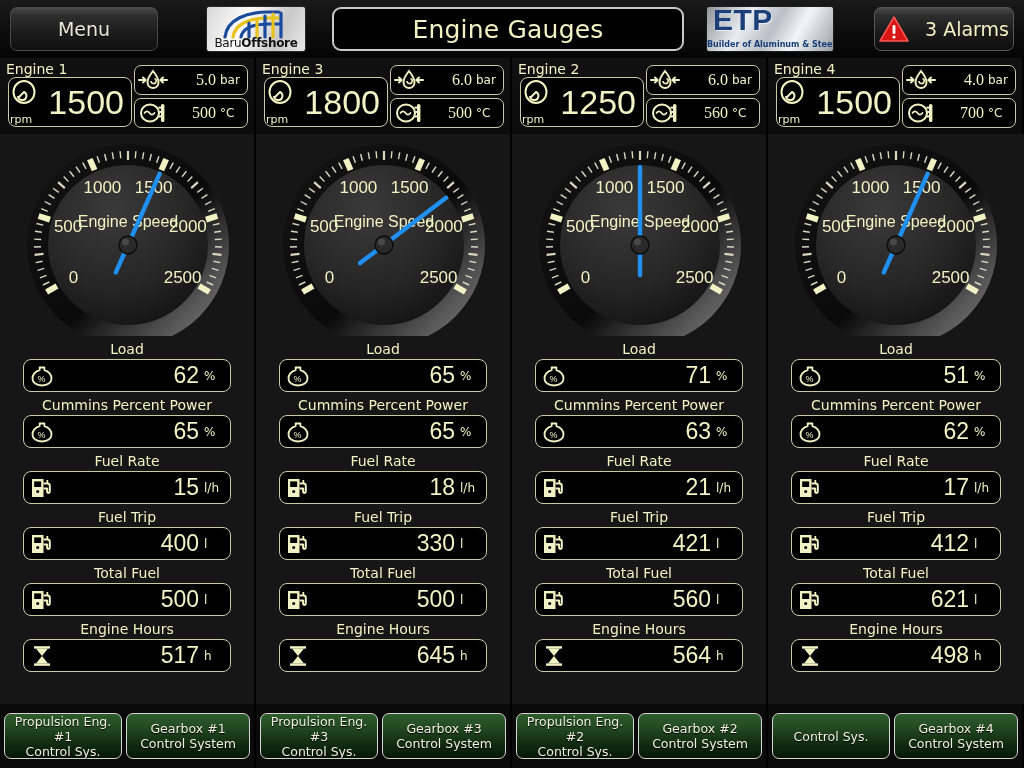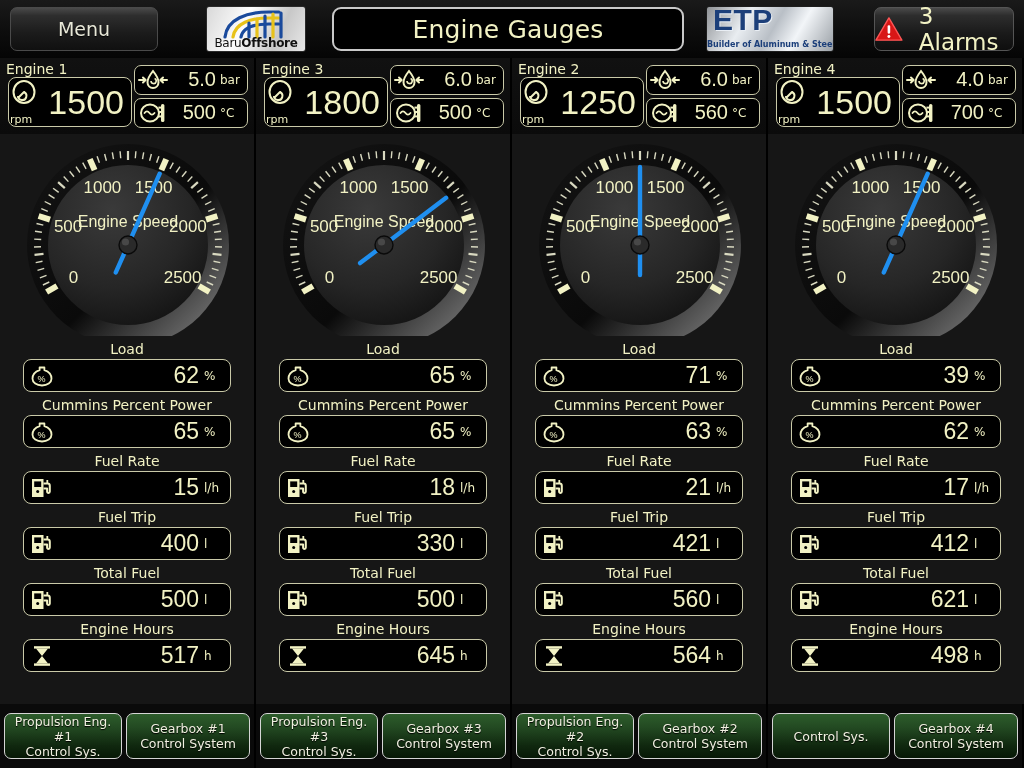--- a/index.html
+++ b/index.html
@@ -53,21 +53,21 @@
   }
   .logo-etp .sub {
     position: absolute; left: 0; bottom: 2px; width: 100%; text-align: center;
     font-size: 8px; font-weight: 700; color: #1c3f7a; white-space: nowrap;
   }
   .alarm-btn {
     position: absolute; right: 10px; top: 7px; width: 140px; height: 44px;
     border: 1px solid #555; border-radius: 7px;
     background: linear-gradient(180deg,#4a4a4a 0%, #2d2d2d 18%, #1a1a1a 60%, #0e0e0e 100%);
     display: flex; align-items: center; justify-content: center; gap: 16px;
-    color: #f2f2c4; font-size: 23px;
+    color: #f2f2c4; font-size: 19px;
   }
   .warn-tri { width: 30px; height: 27px; display: block; }
 
   
   .headstrip { position: absolute; left: 0; top: 58px; width: 1024px; height: 76px; display: flex; }
   .headcell {
     width: 256px; height: 76px; position: relative;
     background: linear-gradient(180deg,#111 0%, #0b0b0b 100%);
     border-right: 2px solid #000;
     display: flex; align-items: center; padding: 0 6px; gap: 4px;
@@ -86,21 +86,21 @@
   .rpm-ico .txt { position: absolute; bottom: -1px; left: 1px; font-size: 11px; color: #f2f2c4; }
   .rpm-val {
     flex: 1; text-align: right; padding-right: 7px; color: #f2f2c4;
     font-size: 34px; line-height: 34px; font-family: "Liberation Sans", sans-serif;
   }
   .pt-group { width: 118px; height: 70px; display: flex; flex-direction: column; gap: 3px; justify-content: center; }
   .pt-box {
     height: 30px; border: 1px solid #c9c9a8; border-radius: 7px; background: #000;
     display: flex; align-items: center; padding: 0 5px 0 3px;
   }
-  .pt-val { flex: 1; text-align: right; color: #f2f2c4; font-size: 20px; font-family: Liberation Sans, sans-serif; }
+  .pt-val { flex: 1; text-align: right; color: #f2f2c4; font-size: 16px; font-family: Liberation Serif, serif; }
   .pt-unit { color: #f2f2c4; font-size: 12px; margin-left: 4px; width: 22px; text-align: left; }
 
   
   .cols { position: absolute; left: 0; top: 134px; width: 1024px; height: 570px; display: flex; }
   .col {
     width: 256px; height: 570px; position: relative;
     background: #161616;
     border-right: 2px solid #000;
     padding: 4px 23px 0 23px;
   }
@@ -897,21 +897,21 @@
     <circle cx="102.5" cy="102" r="3.6" fill="#4d4d4d" opacity=".85"></circle>
   </svg>
         </div>
         <div class="vrow row-load">
       <div class="vlabel">Load</div>
       <div class="vbox">
         <span class="ico"><svg viewBox="0 0 26 26" width="26" height="26">
   <path d="M10.6 4.5 L10.6 7.2 C6.4 8.6 3.5 12 3.5 15.8 C3.5 19.6 7.6 22.5 13 22.5 C18.4 22.5 22.5 19.6 22.5 15.8 C22.5 12 19.6 8.6 15.4 7.2 L15.4 4.5 Z" fill="none" stroke="#f2f2c4" stroke-width="1.8" stroke-linejoin="round"></path>
   <text x="12.6" y="19" font-family="Liberation Sans, sans-serif" font-size="9" fill="#f2f2c4" text-anchor="middle">%</text>
 </svg></span>
-        <span class="vval">39</span>
+        <span class="vval">51</span>
         <span class="vunit">%</span>
       </div>
         </div>
         <div class="vrow ">
       <div class="vlabel">Cummins Percent Power</div>
       <div class="vbox">
         <span class="ico"><svg viewBox="0 0 26 26" width="26" height="26">
   <path d="M10.6 4.5 L10.6 7.2 C6.4 8.6 3.5 12 3.5 15.8 C3.5 19.6 7.6 22.5 13 22.5 C18.4 22.5 22.5 19.6 22.5 15.8 C22.5 12 19.6 8.6 15.4 7.2 L15.4 4.5 Z" fill="none" stroke="#f2f2c4" stroke-width="1.8" stroke-linejoin="round"></path>
   <text x="12.6" y="19" font-family="Liberation Sans, sans-serif" font-size="9" fill="#f2f2c4" text-anchor="middle">%</text>
 </svg></span>

